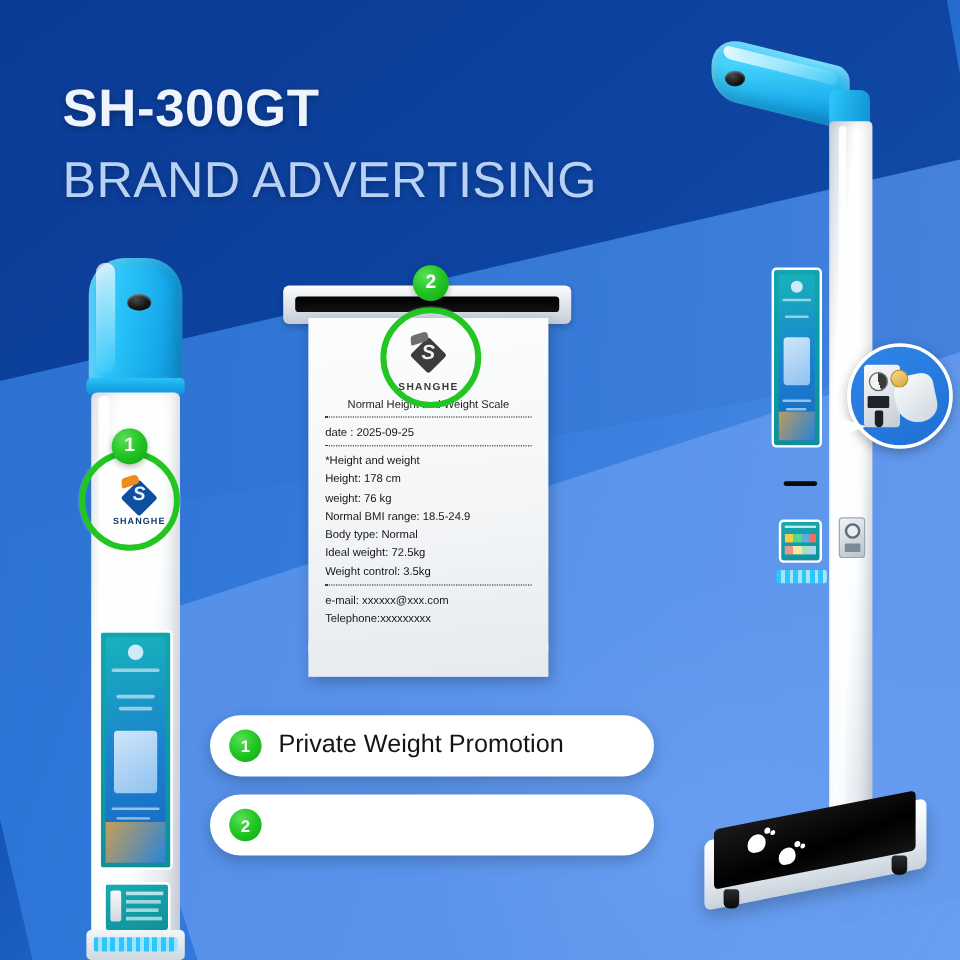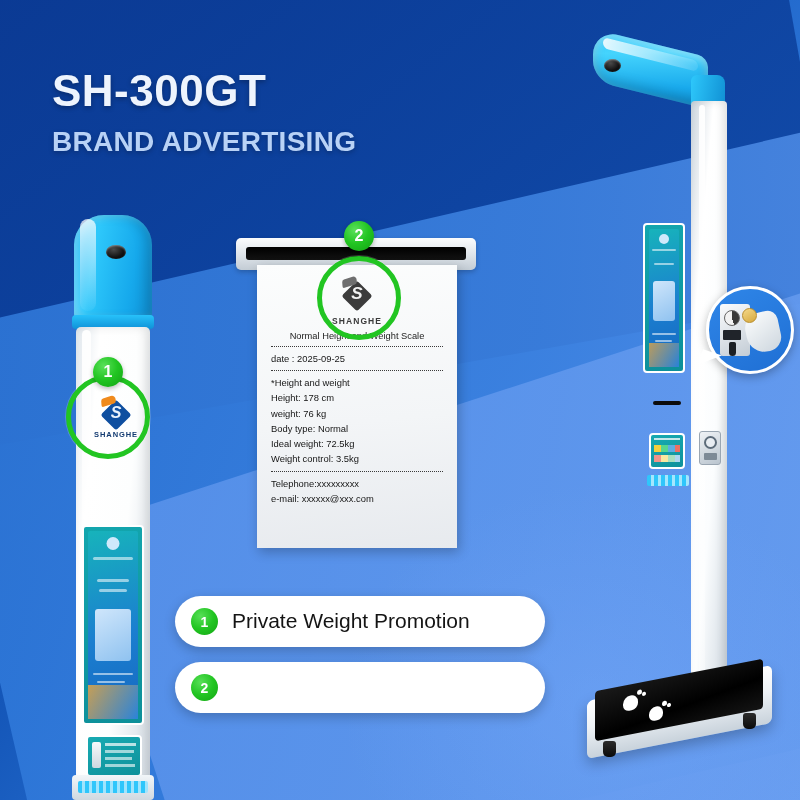--- a/index.html
+++ b/index.html
@@ -52,21 +52,21 @@
   }
 
   
   .headline { position:absolute; left:52px; top:66px; z-index:30; }
   .headline .l1 {
     font-size:44px; font-weight:bold; color:#eef4fd;
     letter-spacing:.5px; line-height:1.12;
     text-shadow:0 2px 5px rgba(0,0,0,.3);
   }
   .headline .l2 {
-    font-size:28px; font-weight:bold; color:#b8d2f6;
+    font-size:42px; font-weight:normal; color:#b8d2f6;
     letter-spacing:.3px; line-height:1.2; margin-top:10px;
     text-shadow:0 2px 5px rgba(0,0,0,.25);
   }
 
   
   .sensor {
     position:absolute;
     background:radial-gradient(ellipse at 38% 32%, #4a4a4a 0%, #121212 58%, #000 100%);
     border-radius:50%;
     box-shadow:inset 0 1px 2px rgba(255,255,255,.45);
@@ -526,27 +526,28 @@
 
       <div class="rcpt-title">Normal Height and Weight Scale</div>
       <div class="dot-div"></div>
 
       <div class="rcpt-line">date : 2025-09-25</div>
       <div class="dot-div"></div>
 
       <div class="rcpt-line">*Height and weight</div>
       <div class="rcpt-line">Height: 178 cm</div>
       <div class="rcpt-line">weight: 76 kg</div>
+      <div class="rcpt-line">Normal BMI range: 18.5-24.9</div>
       <div class="rcpt-line">Body type: Normal</div>
       <div class="rcpt-line">Ideal weight: 72.5kg</div>
       <div class="rcpt-line">Weight control: 3.5kg</div>
 
       <div class="dot-div"></div>
+      <div class="rcpt-line">e-mail: xxxxxx@xxx.com</div>
       <div class="rcpt-line">Telephone:xxxxxxxxx</div>
-      <div class="rcpt-line">e-mail: xxxxxx@xxx.com</div>
       <div style="height:26px;"></div>
     </div>
   </div>
 
   <div class="rcpt-zig" style="left:257px; top:536px;"></div>
 
   <div class="ring" style="left:317px; top:256px; width:84px; height:84px;"></div>
   <div class="badge" style="left:344px; top:221px;">2</div>
 
   <div class="callout" id="callout-1">

